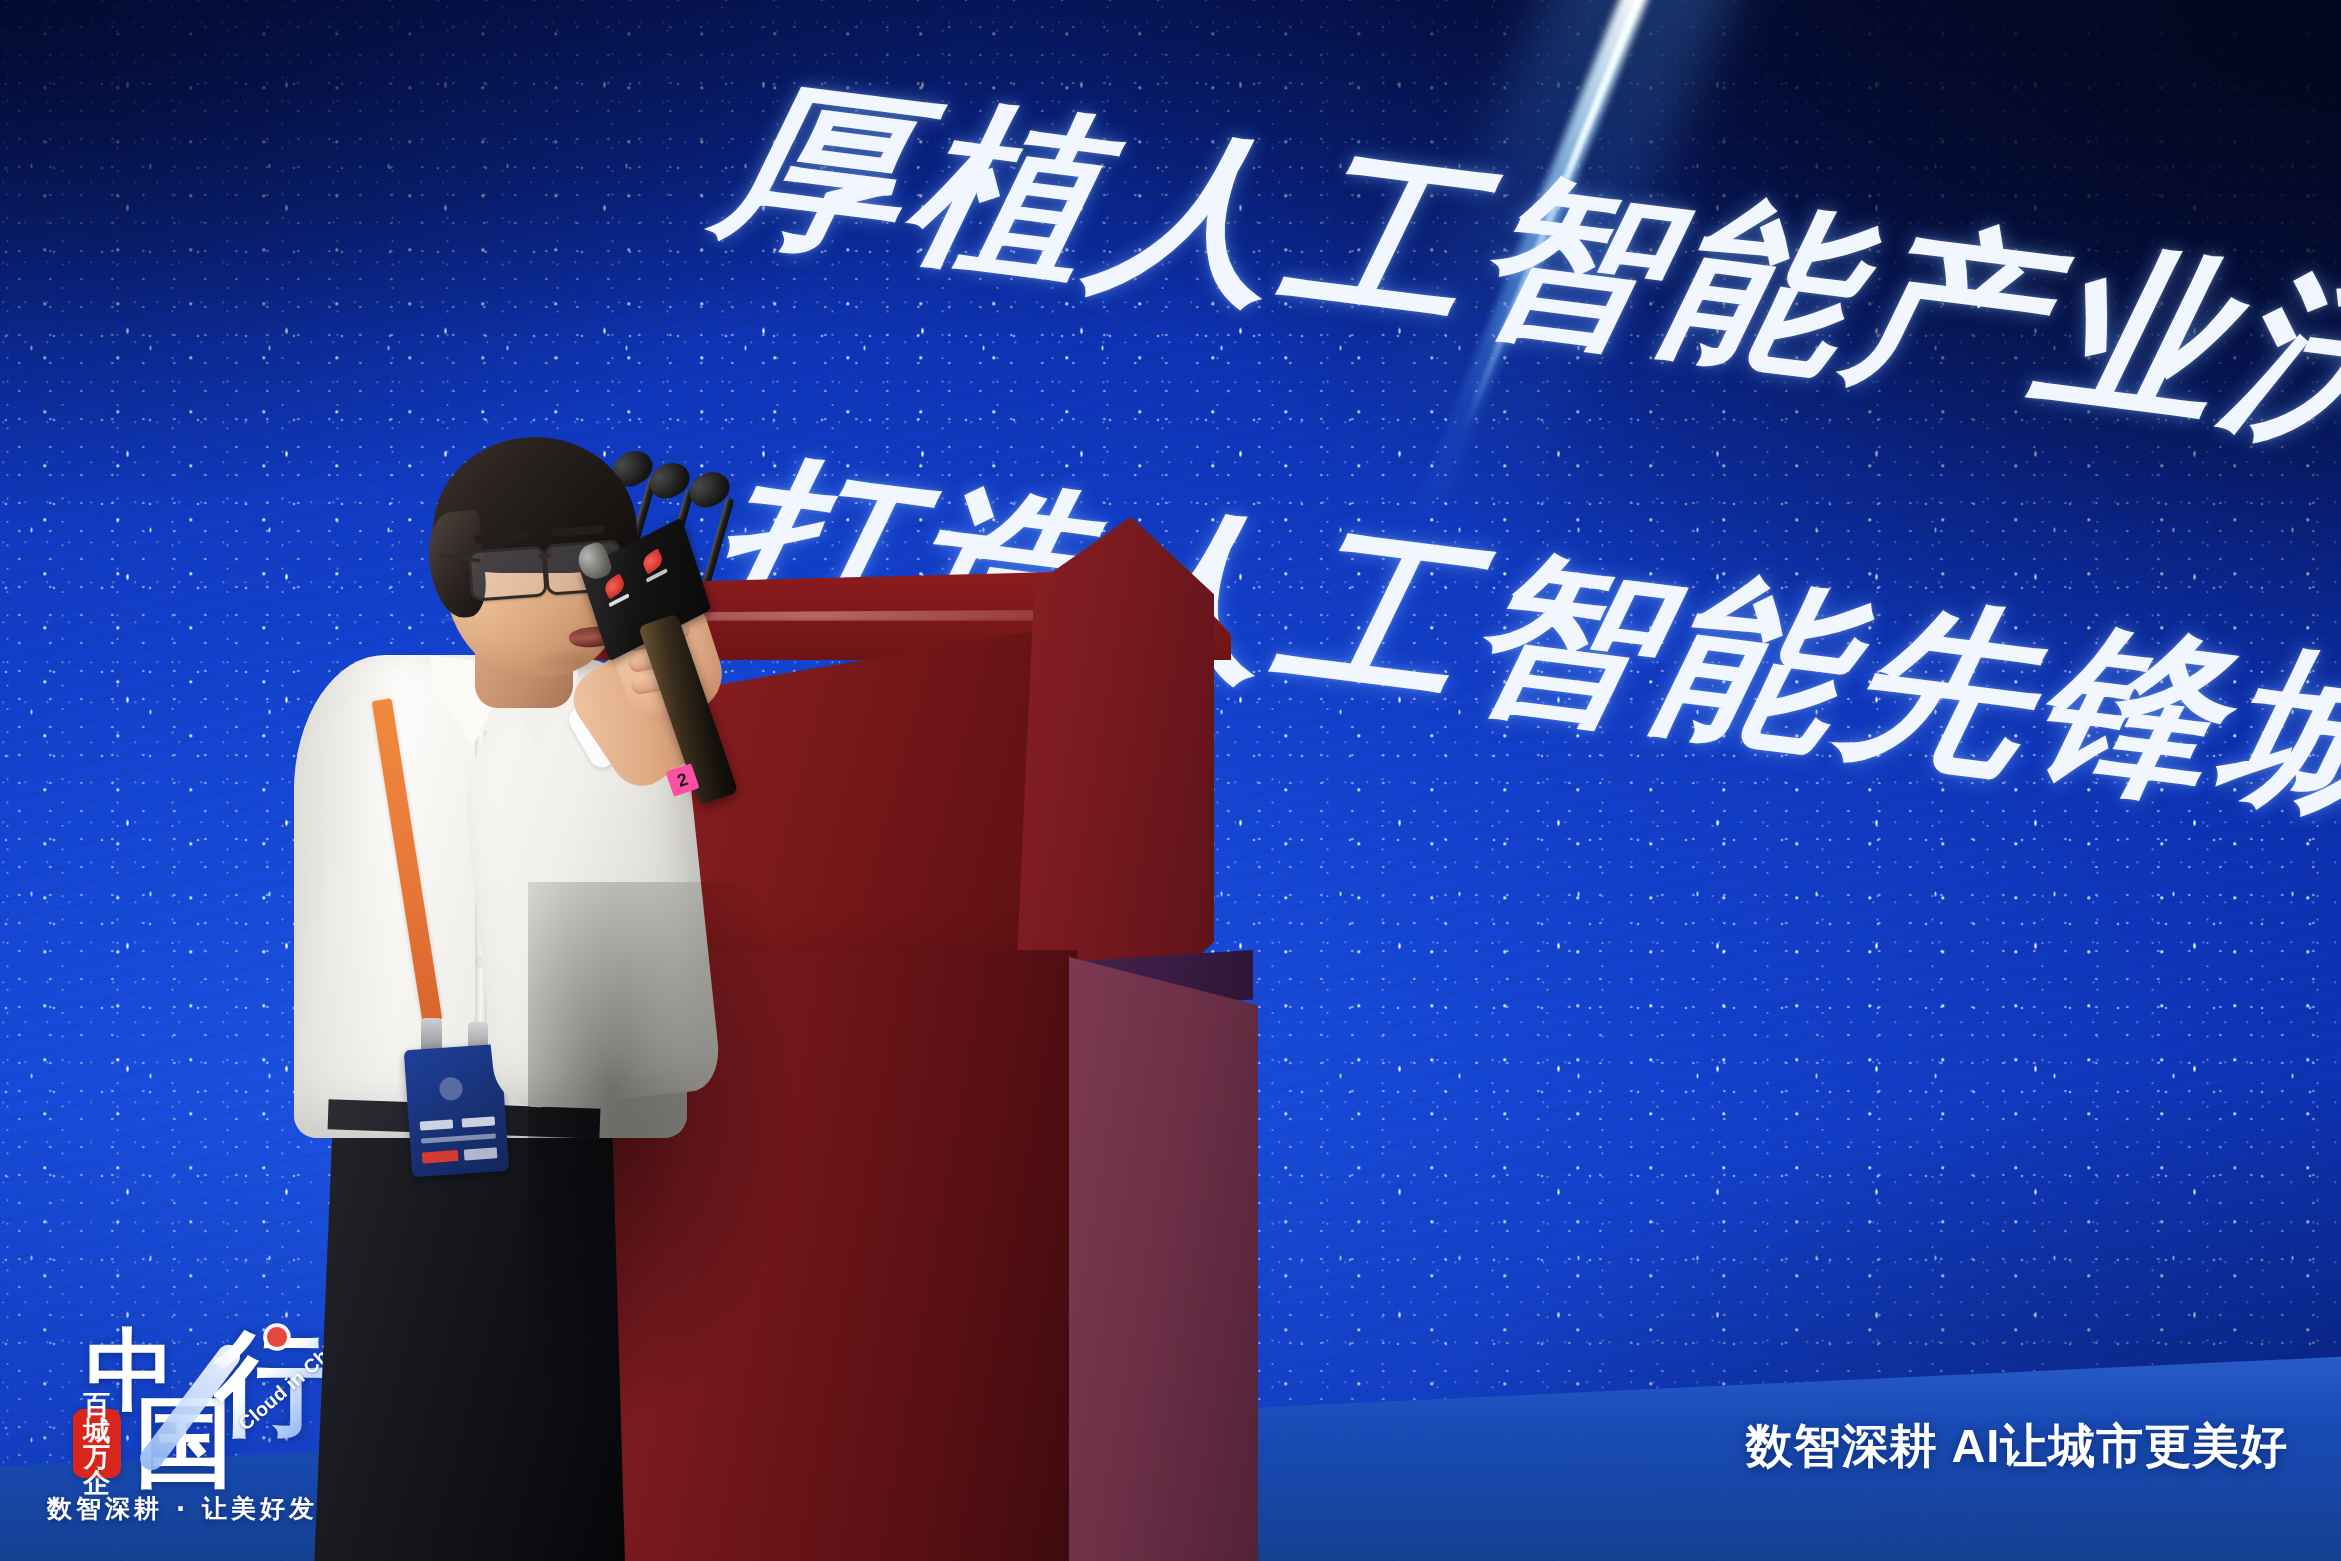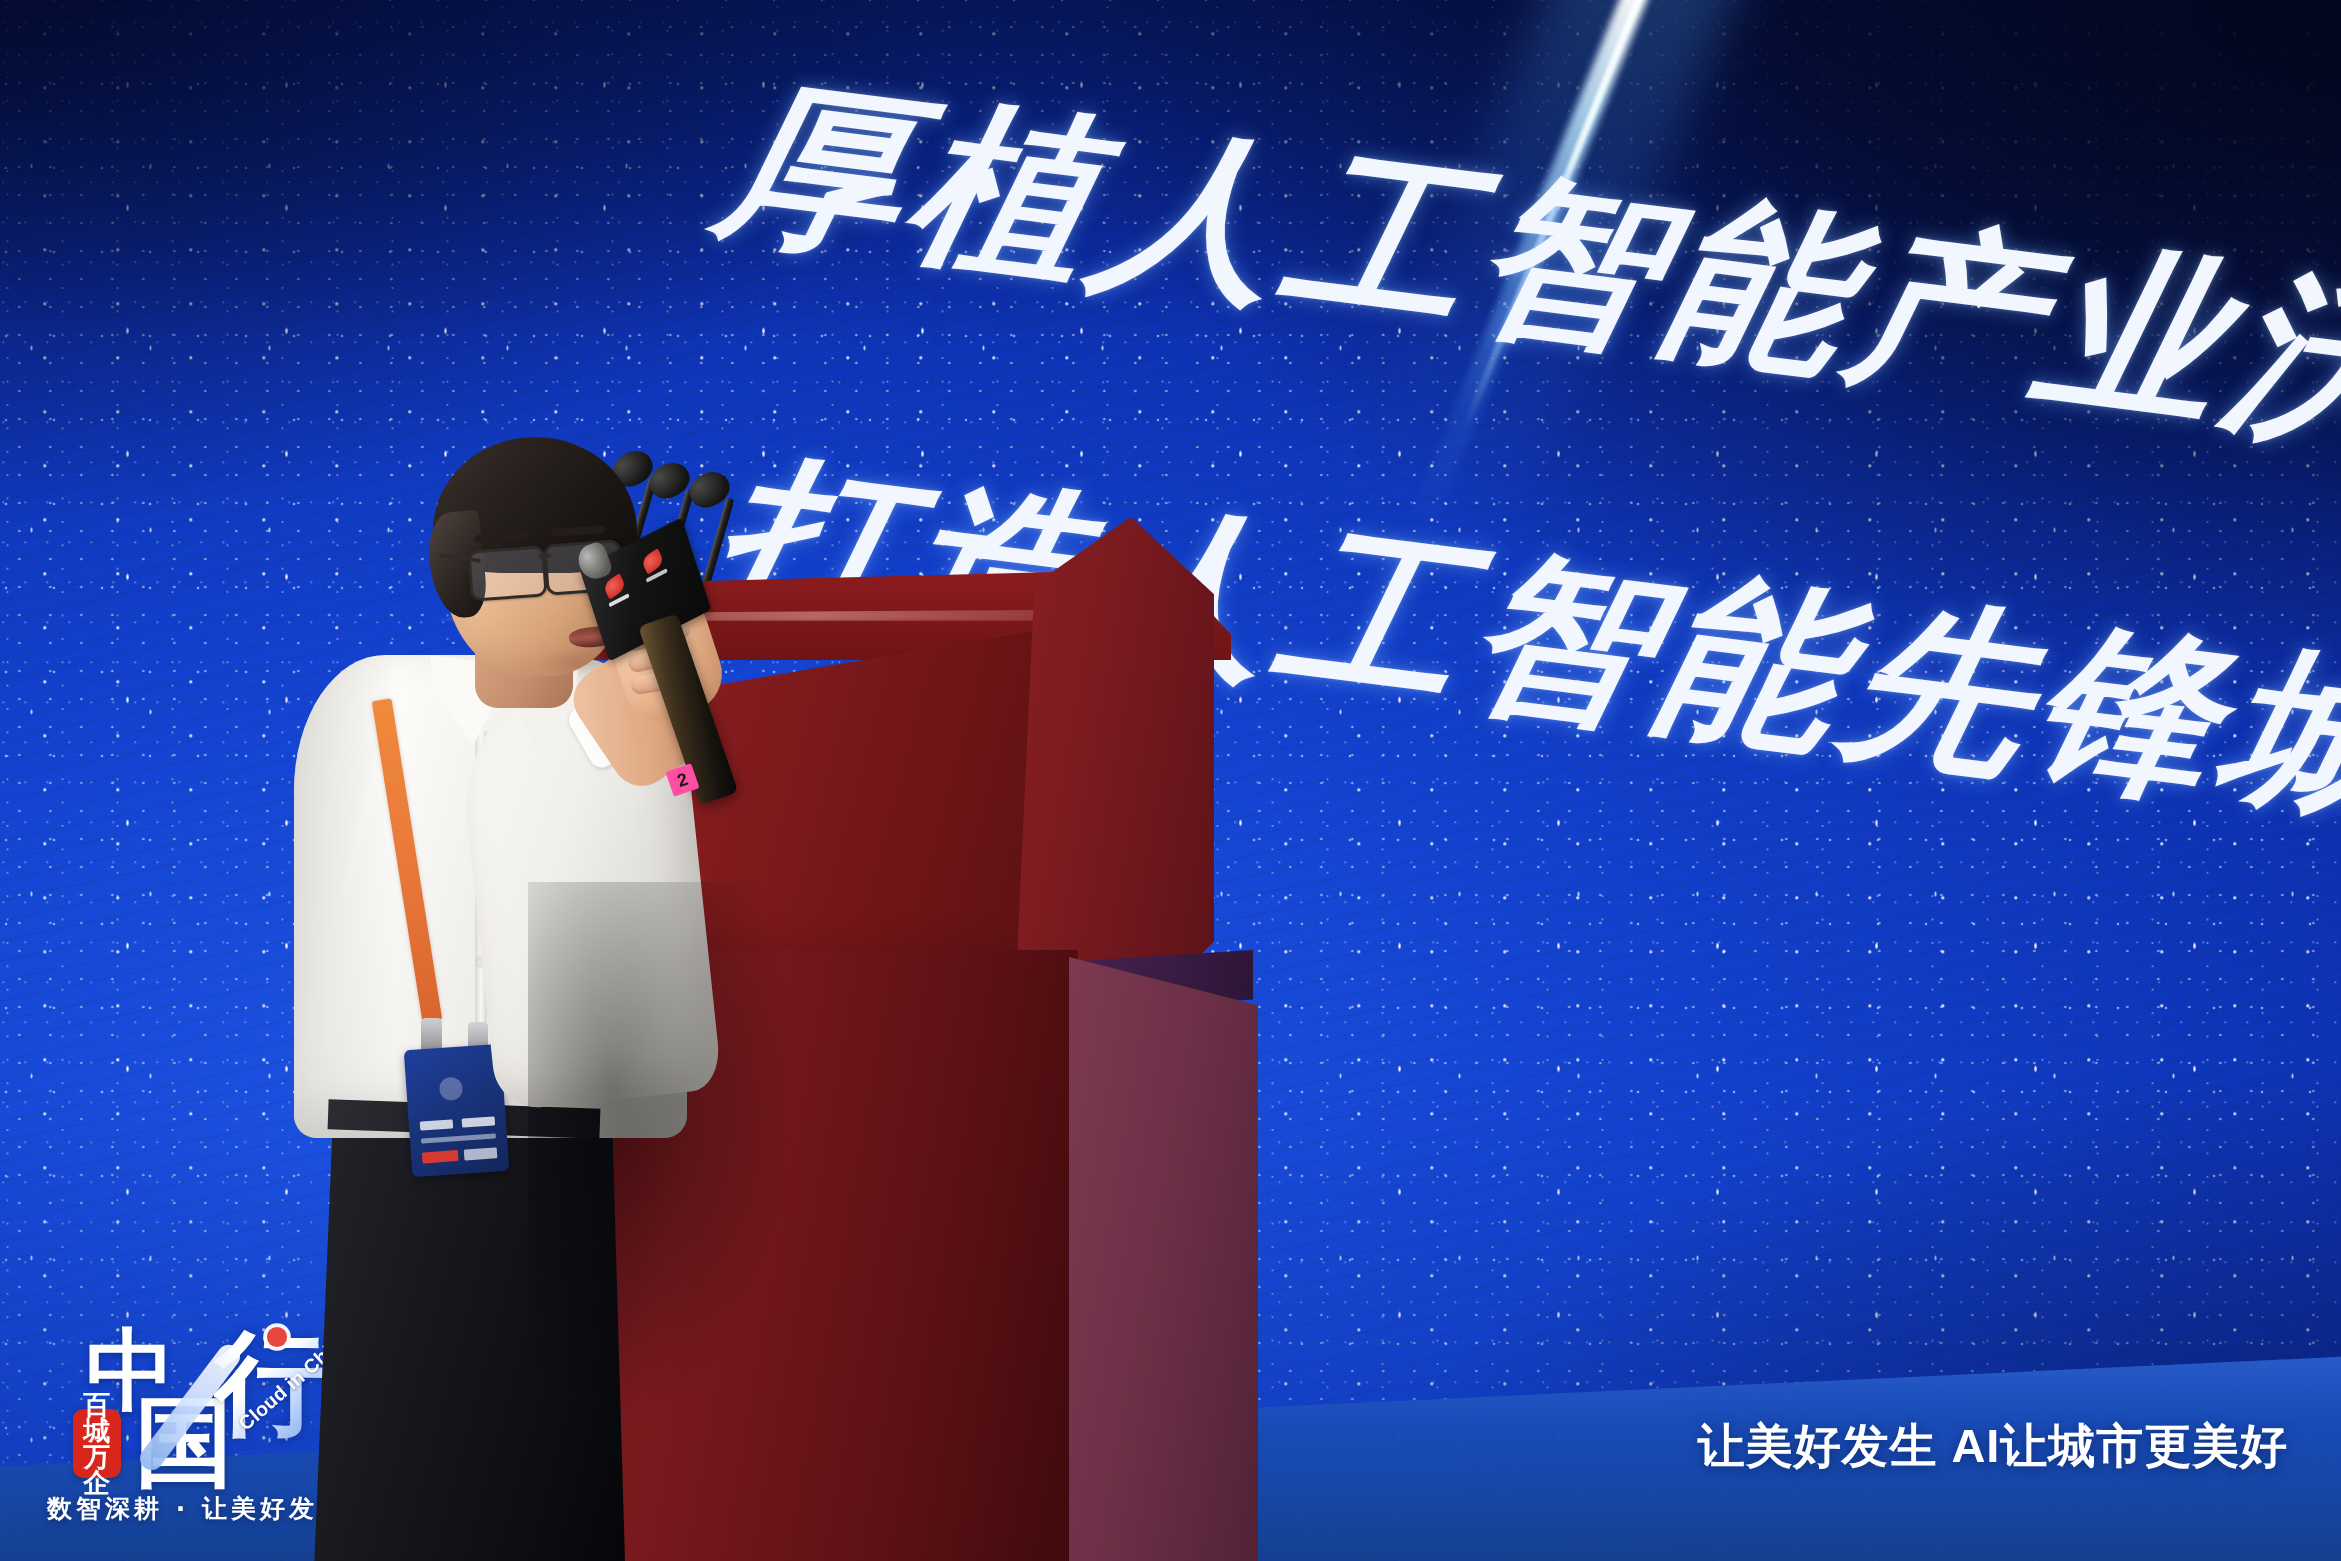--- a/index.html
+++ b/index.html
@@ -512,21 +512,21 @@
 
   <div class="headline">
     <div class="cal-line cal-line-1">厚植人工智能产业沃土</div>
     <div class="cal-line cal-line-2">打造人工智能先锋城市</div>
   </div>
 
   <div class="floor"></div>
   <div class="floor-hl"></div>
 
   <div class="event-title">
-    <div class="event-sub">让美好发生  AI让城市更美好</div>
+    <div class="event-sub">数智深耕  AI让城市更美好</div>
   </div>
 
   <div class="logo">
     <div class="logo-row">
       <div class="zhong">中</div>
       <div class="guo">国</div>
       <div class="xing">行</div>
       <div class="xing-swoosh"></div>
       <div class="xing-dot"></div>
       <div class="badge">

